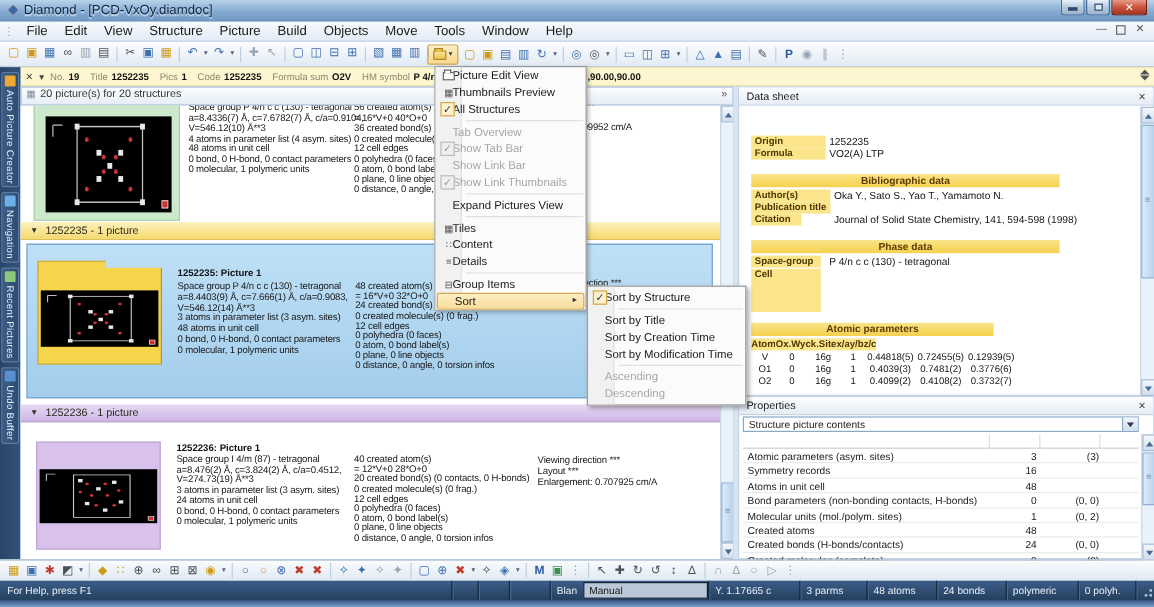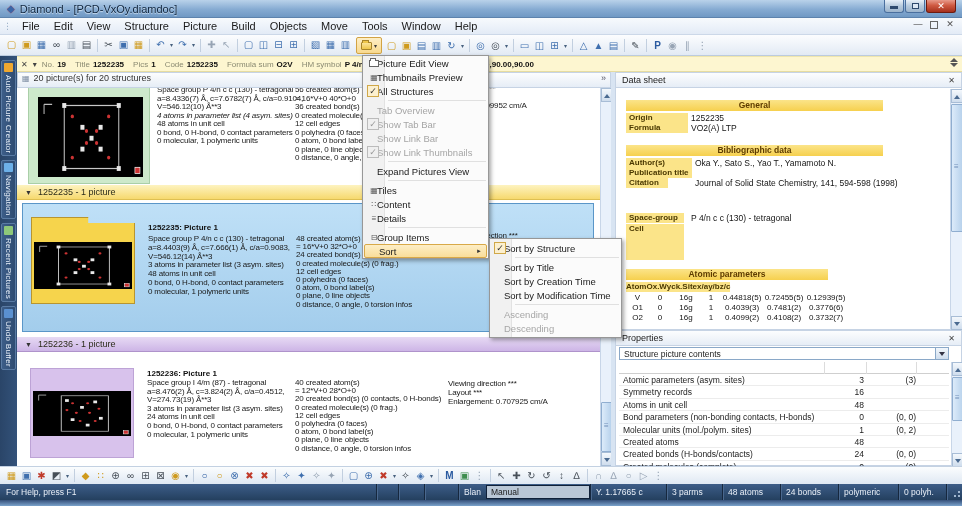--- a/index.html
+++ b/index.html
@@ -335,21 +335,21 @@
             </g>
           <rect x="96" y="58" width="5" height="5" fill="#c33" stroke="#fff" stroke-width="0.6"></rect>
         </svg>
       </div>
     </div>
     <div class="pcol abs" style="left:140px;top:-3px;">
 
     <div style="height:8.5px;">Space group P 4/n c c (130) - tetragonal</div>
         <div style="height:8.5px;">a=8.4336(7) Å, c=7.6782(7) Å, c/a=0.9104,</div>
         <div style="height:8.5px;">V=546.12(10) Å**3</div>
-        <div style="height:8.5px;font-style:italic;">4 atoms in parameter list (4 asym. sites)</div>
+        <div style="height:8.5px;">4 atoms in parameter list (4 asym. sites)</div>
         <div style="height:8.5px;">48 atoms in unit cell</div>
         <div style="height:8.5px;">0 bond, 0 H-bond, 0 contact parameters</div>
         <div style="height:8.5px;">0 molecular, 1 polymeric units</div>
       </div>
     <div class="pcol abs" style="left:278px;top:-3px;">
 
     <div style="height:8.5px;">56 created atom(s)</div>
         <div style="height:8.5px;">  = 16*V+0 40*O+0</div>
         <div style="height:8.5px;">36 created bond(s)</div>
         <div style="height:8.5px;">0 created molecule(s) (0 frag.)</div>
@@ -504,33 +504,33 @@
       </div>
   </div>
 
   <div class="abs splitter"></div>
 
   <div class="abs panel" style="left:615px;top:72px;width:347px;height:258px;">
     <div class="panel-hdr">
       <span>Data sheet</span>
       <span class="x"></span>
     </div>
-    <div class="ds-bar" style="left:10px;top:27px;width:257px;height:11px;">General</div>
     <div class="ds-label" style="left:10px;top:40px;width:62px;height:10px;">Origin</div>
     <div class="ds-val" style="left:75px;top:40px;">1252235</div>
     <div class="ds-label" style="left:10px;top:50px;width:62px;height:10px;">Formula</div>
     <div class="ds-val" style="left:75px;top:50px;">VO2(A) LTP</div>
 
     <div class="ds-bar" style="left:10px;top:72px;width:257px;height:11px;">Bibliographic data</div>
     <div class="ds-label" style="left:10px;top:85px;width:66px;height:10px;">Author(s)</div>
     <div class="ds-val" style="left:79px;top:85px;">Oka Y., Sato S., Yao T., Yamamoto N.</div>
     <div class="ds-label" style="left:10px;top:95px;width:66px;height:10px;">Publication title</div>
     <div class="ds-label" style="left:10px;top:105px;width:42px;height:10px;">Citation</div>
     <div class="ds-val" style="left:79px;top:105px;">Journal of Solid State Chemistry, 141, 594-598 (1998)</div>
 
+    <div class="ds-bar" style="left:10px;top:127px;width:257px;height:11px;">Phase data</div>
     <div class="ds-label" style="left:10px;top:140px;width:58px;height:10px;">Space-group</div>
     <div class="ds-val" style="left:75px;top:140px;">P 4/n c c (130) - tetragonal</div>
     <div class="ds-label" style="left:10px;top:151px;width:58px;height:36px;">Cell</div>
 
     <div class="ds-bar" style="left:10px;top:196px;width:202px;height:11px;">Atomic parameters</div>
     <div class="abs at-hdr" style="left:10px;top:209px;white-space:nowrap;">
       
     <span class="at-cell">Atom</span><span class="at-cell">Ox.</span><span class="at-cell">Wyck.</span><span class="at-cell">Site</span><span class="at-cell">x/a</span><span class="at-cell">y/b</span><span class="at-cell">z/c</span></div>
     <div class="abs" style="left:10px;top:220px;">
 

